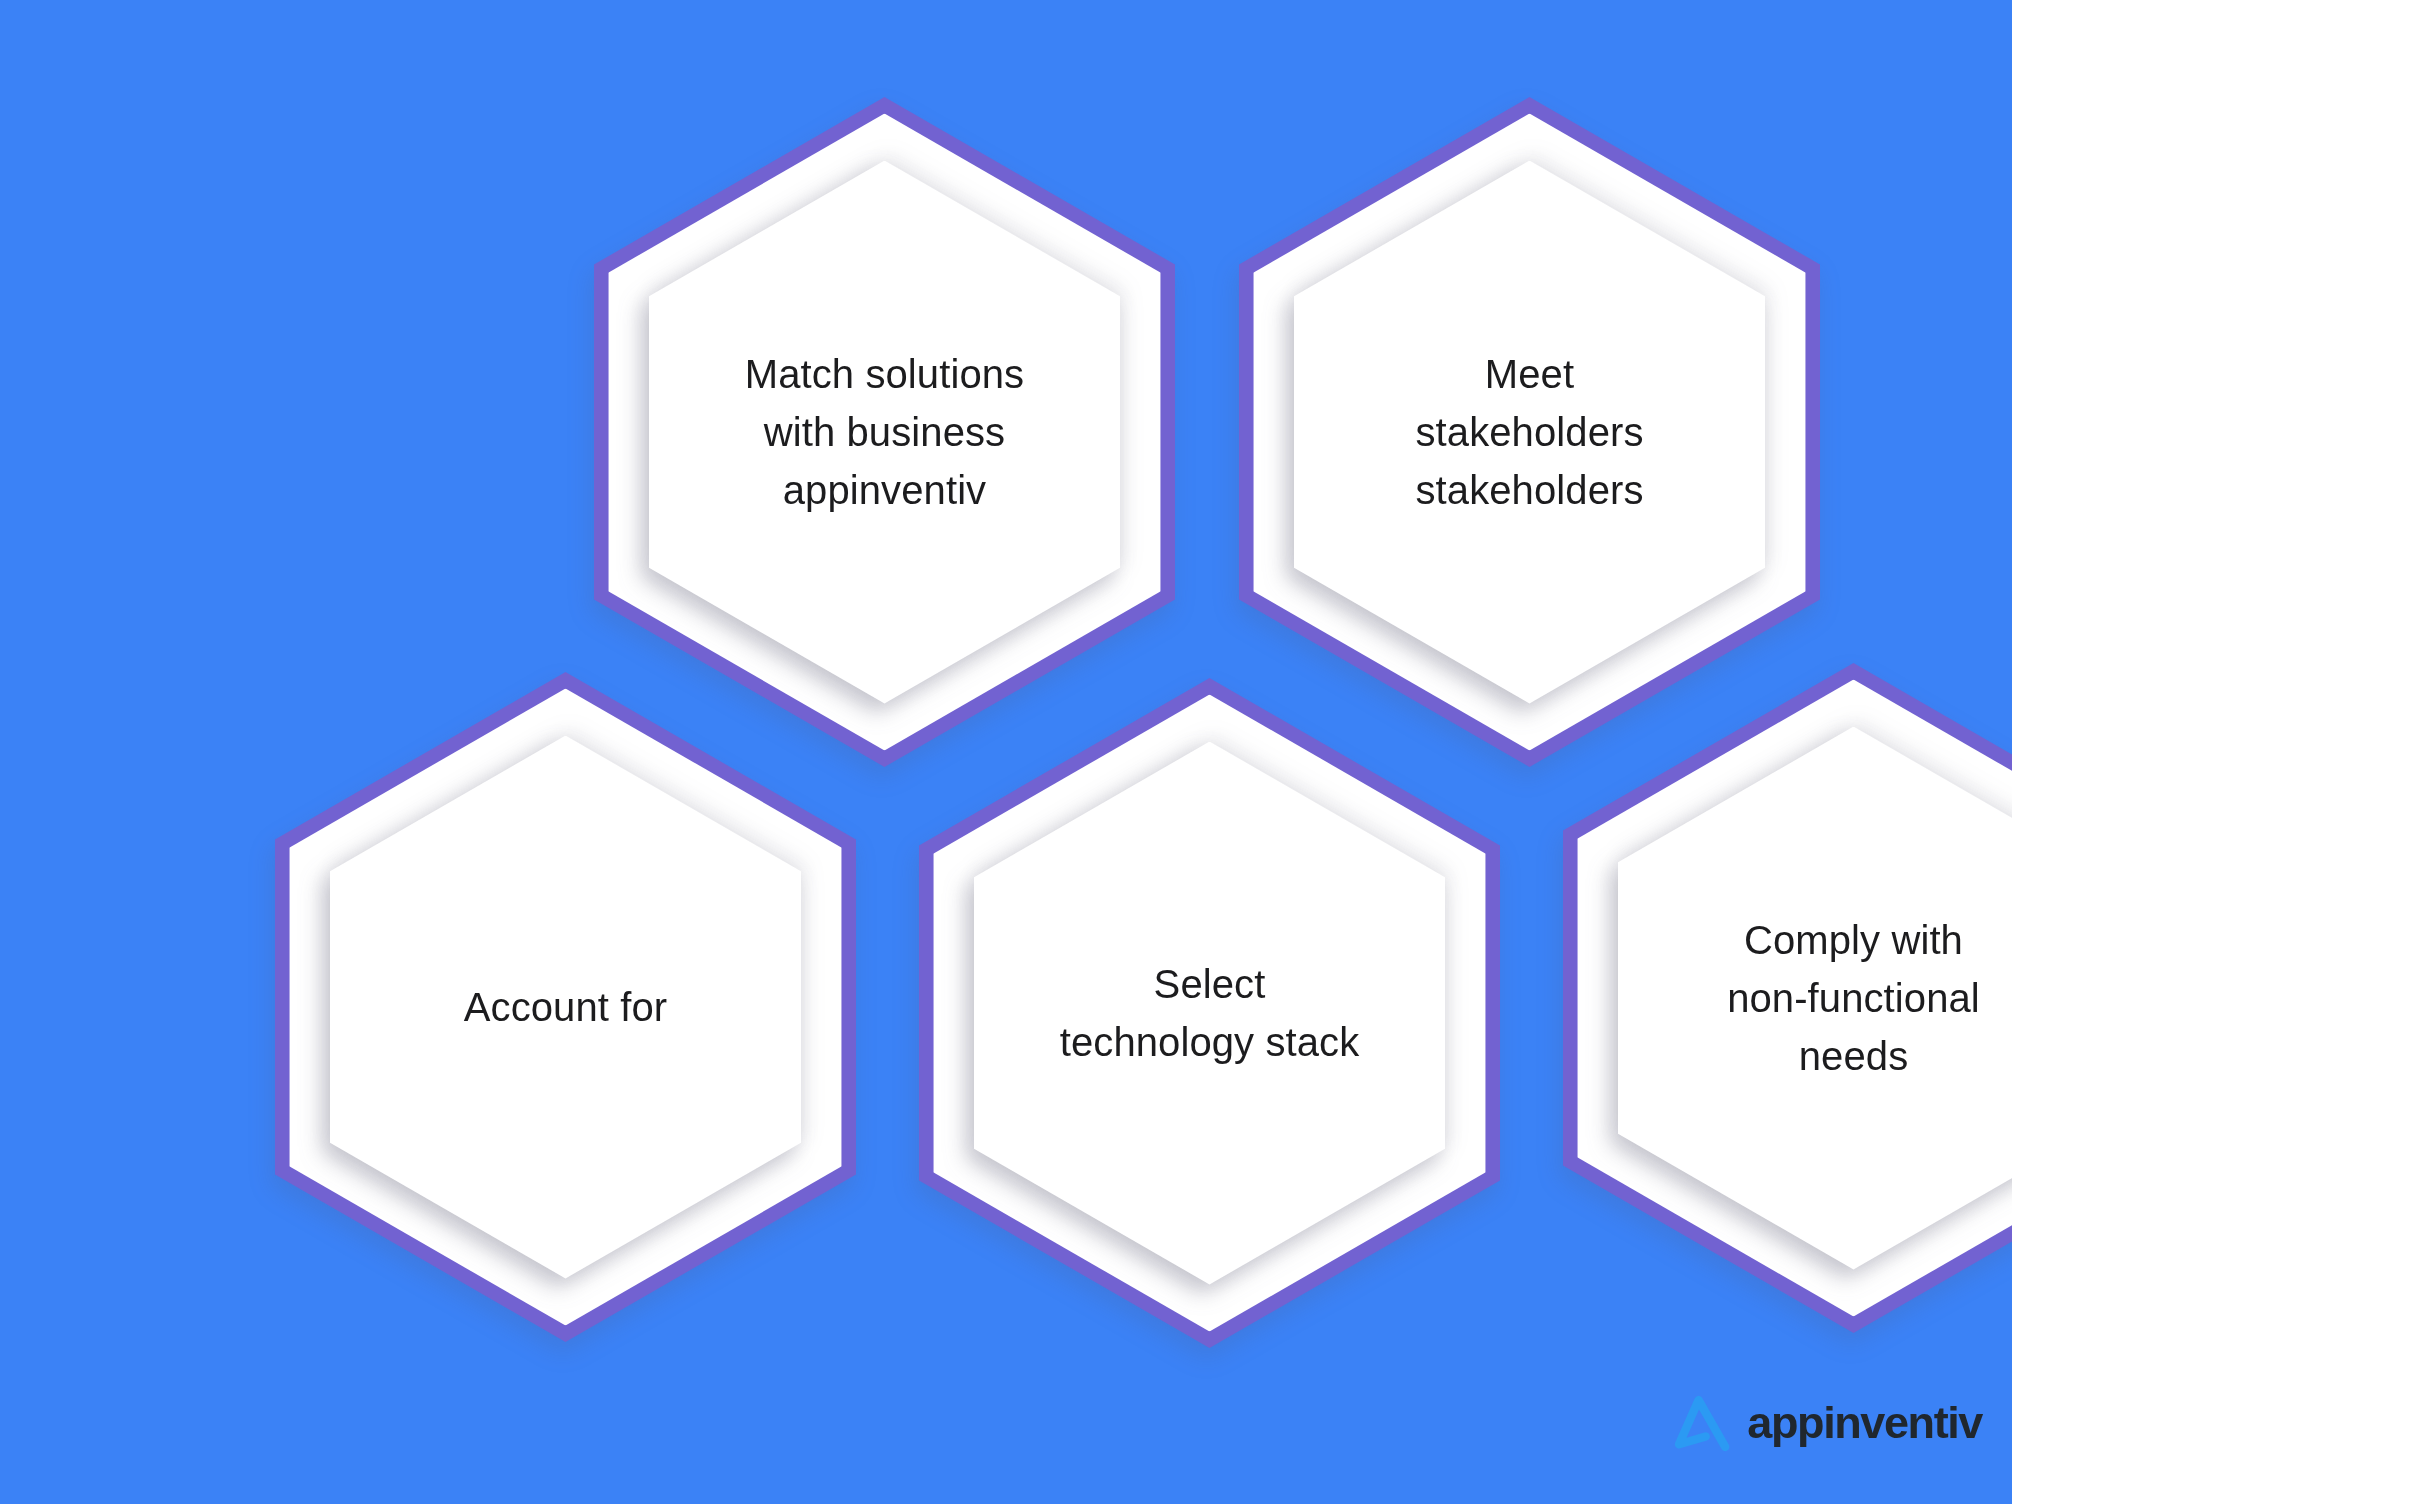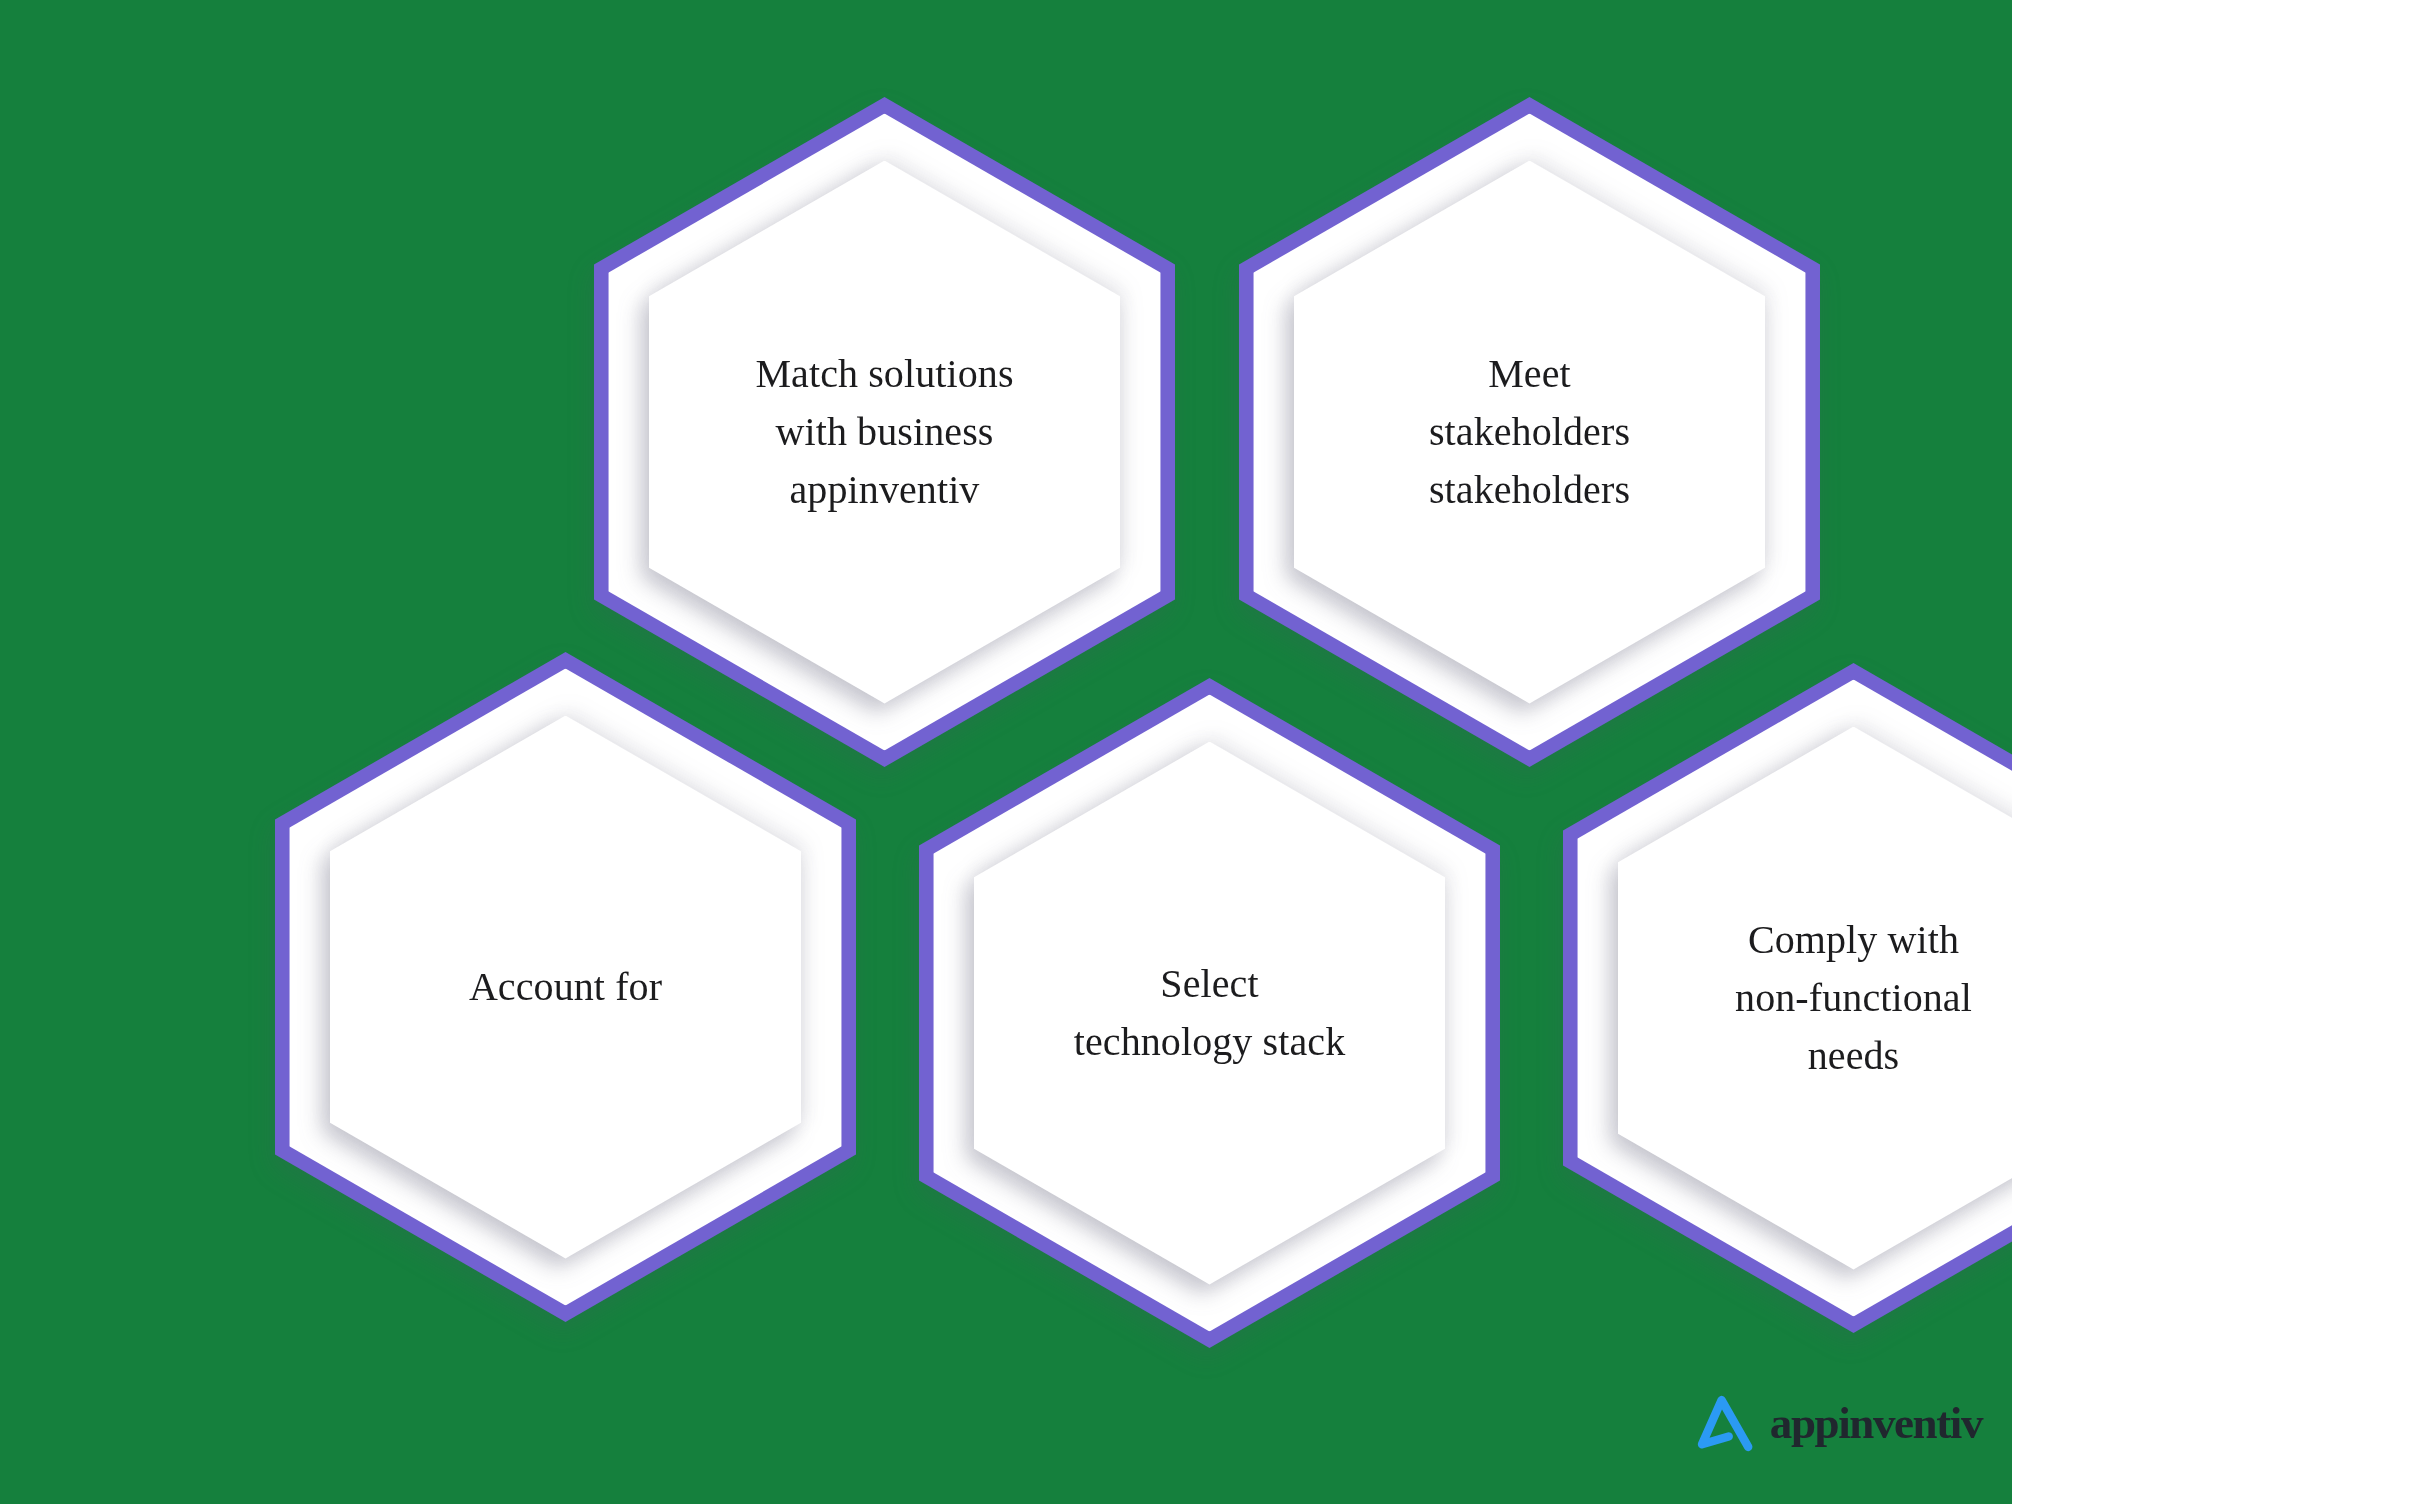--- a/index.html
+++ b/index.html
@@ -8,23 +8,23 @@
     --text:#1C1C1E;
     --logo-blue:#2B9AF3;
     --logo-text:#20272E;
   }
   *{box-sizing:border-box;}
   html,body{margin:0;padding:0;background:#ffffff;}
   .canvas{
     position:relative;
     width:2012px;
     height:1505px;
-    background:#15803d;
+    background:#3b82f6;
     overflow:hidden;
-    font-family:Liberation Serif, serif;
+    font-family:Liberation Sans, sans-serif;
   }
 
   
   .hex{
     position:absolute;
     width:581px;
     height:670px;
     filter:drop-shadow(-2.9px 11.6px 11.6px rgba(80,80,105,0.16));
   }
   .hex-outer{
@@ -64,21 +64,21 @@
     font-size:40px;
     line-height:1.45;
     font-weight:400;
     letter-spacing:0.1px;
   }
   .hex-label span{display:block;white-space:nowrap;}
 
   
   .hex-1{left:594px;top:97px;}
   .hex-2{left:1239px;top:97px;}
-  .hex-3{left:275px;top:652px;}
+  .hex-3{left:275px;top:672px;}
   .hex-4{left:919px;top:678px;}
   .hex-5{left:1563px;top:663px;}
 
   
   .logo{
     position:absolute;
     right:30px;
     bottom:49px;
     display:flex;
     align-items:center;

